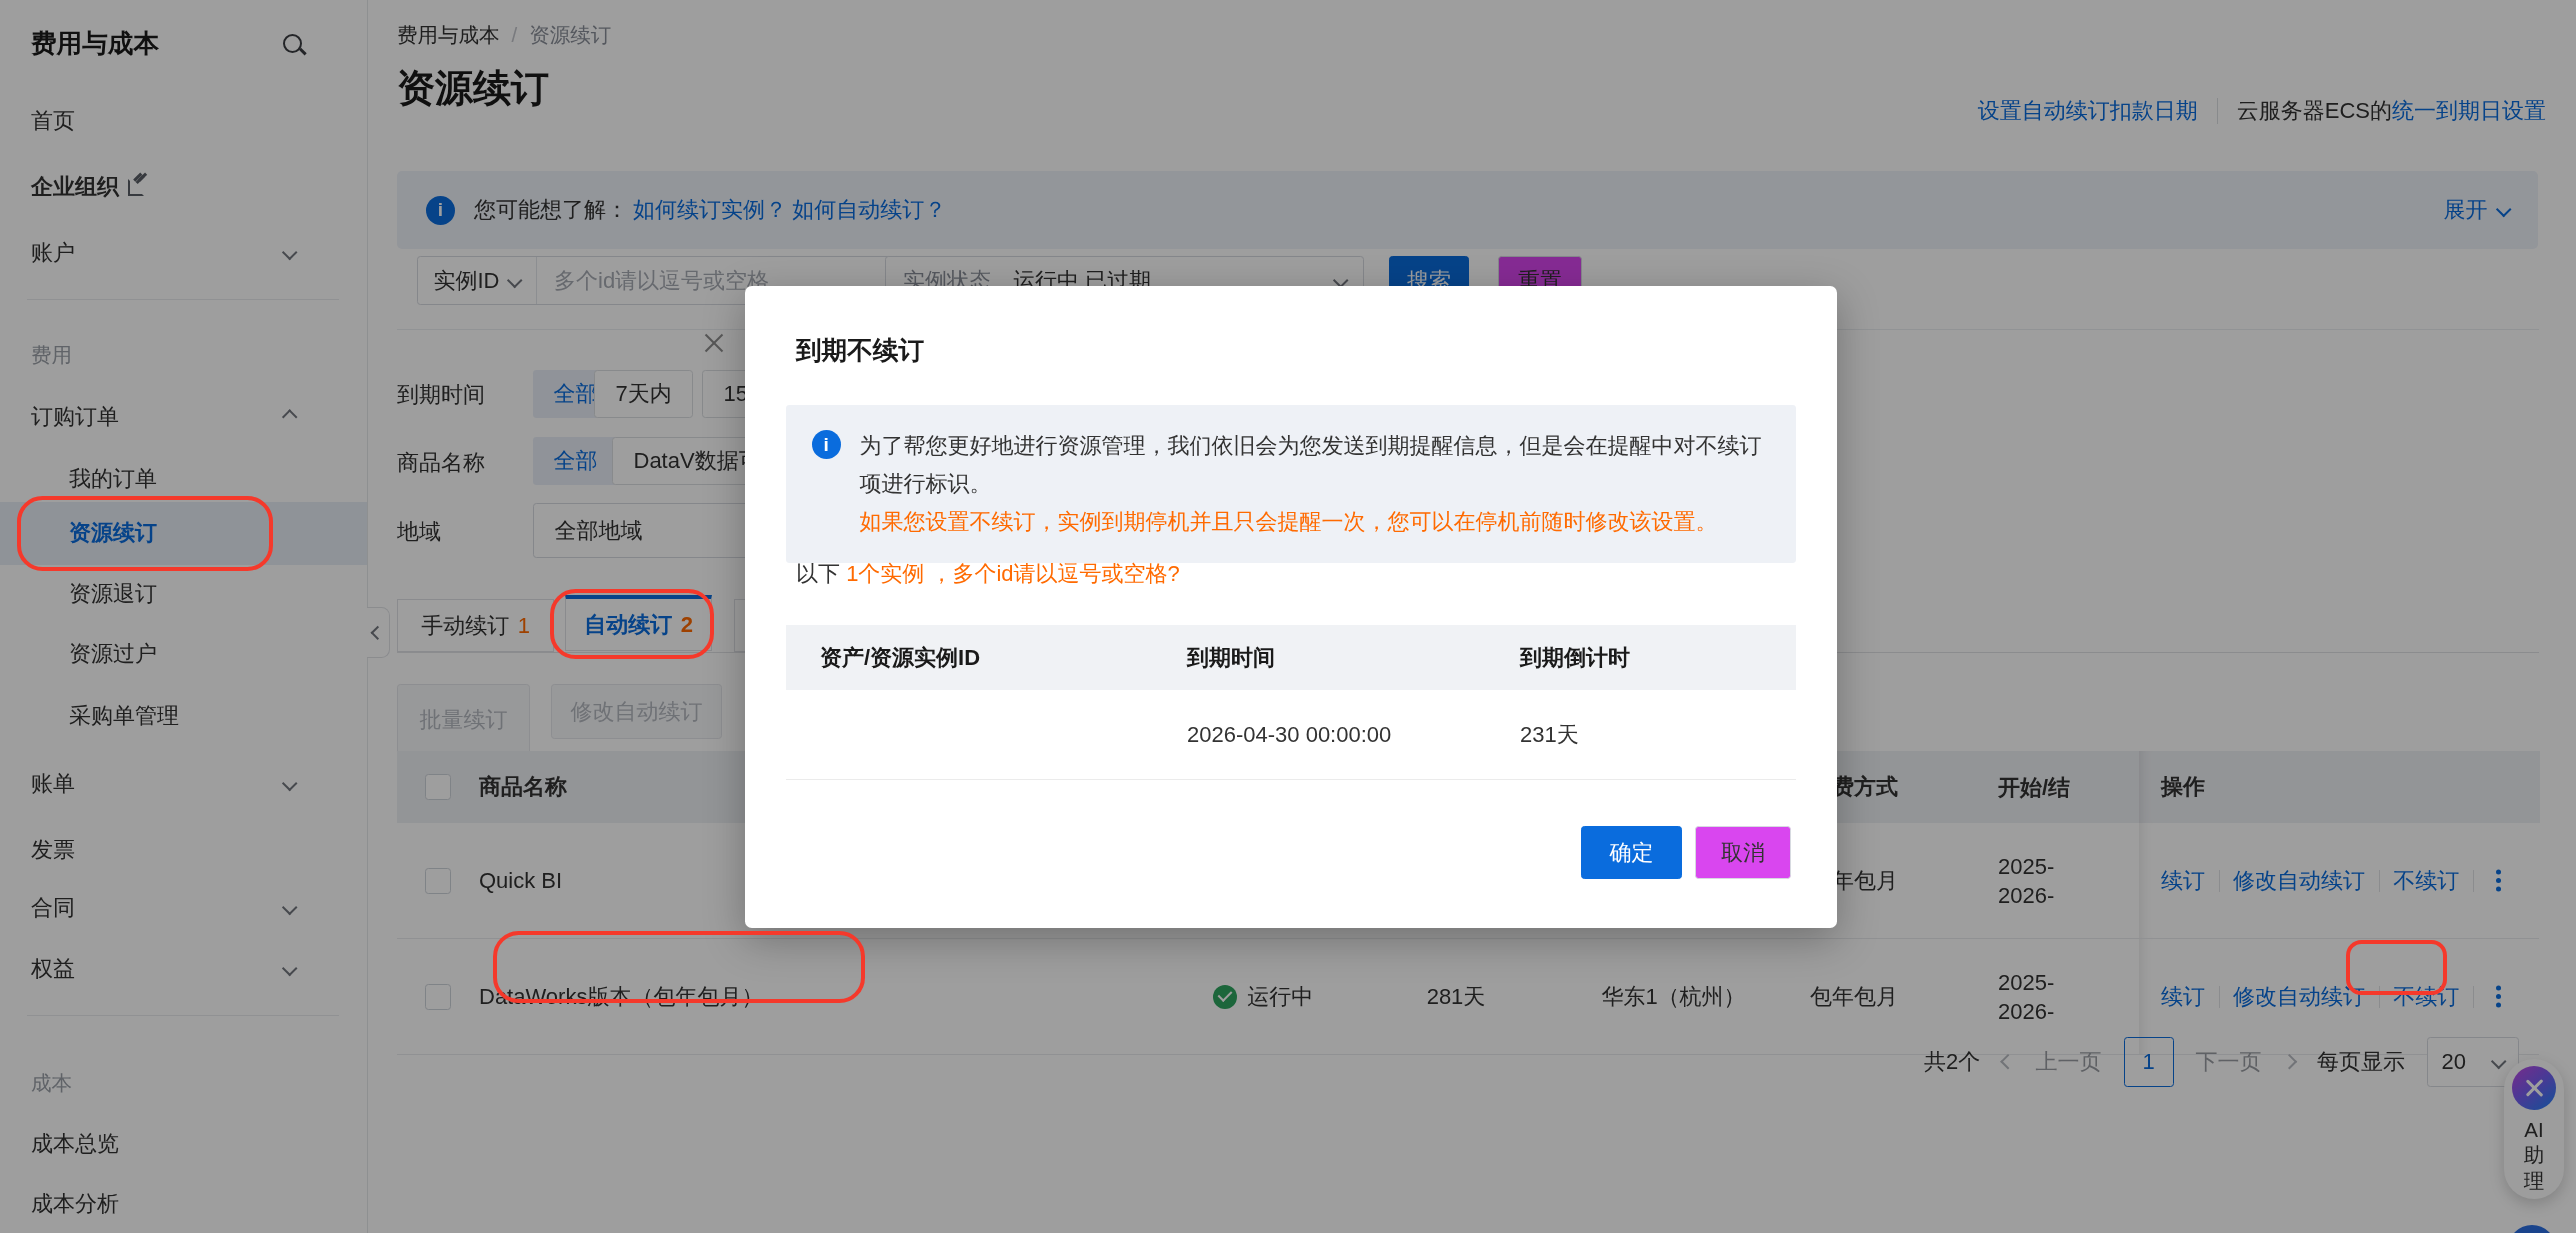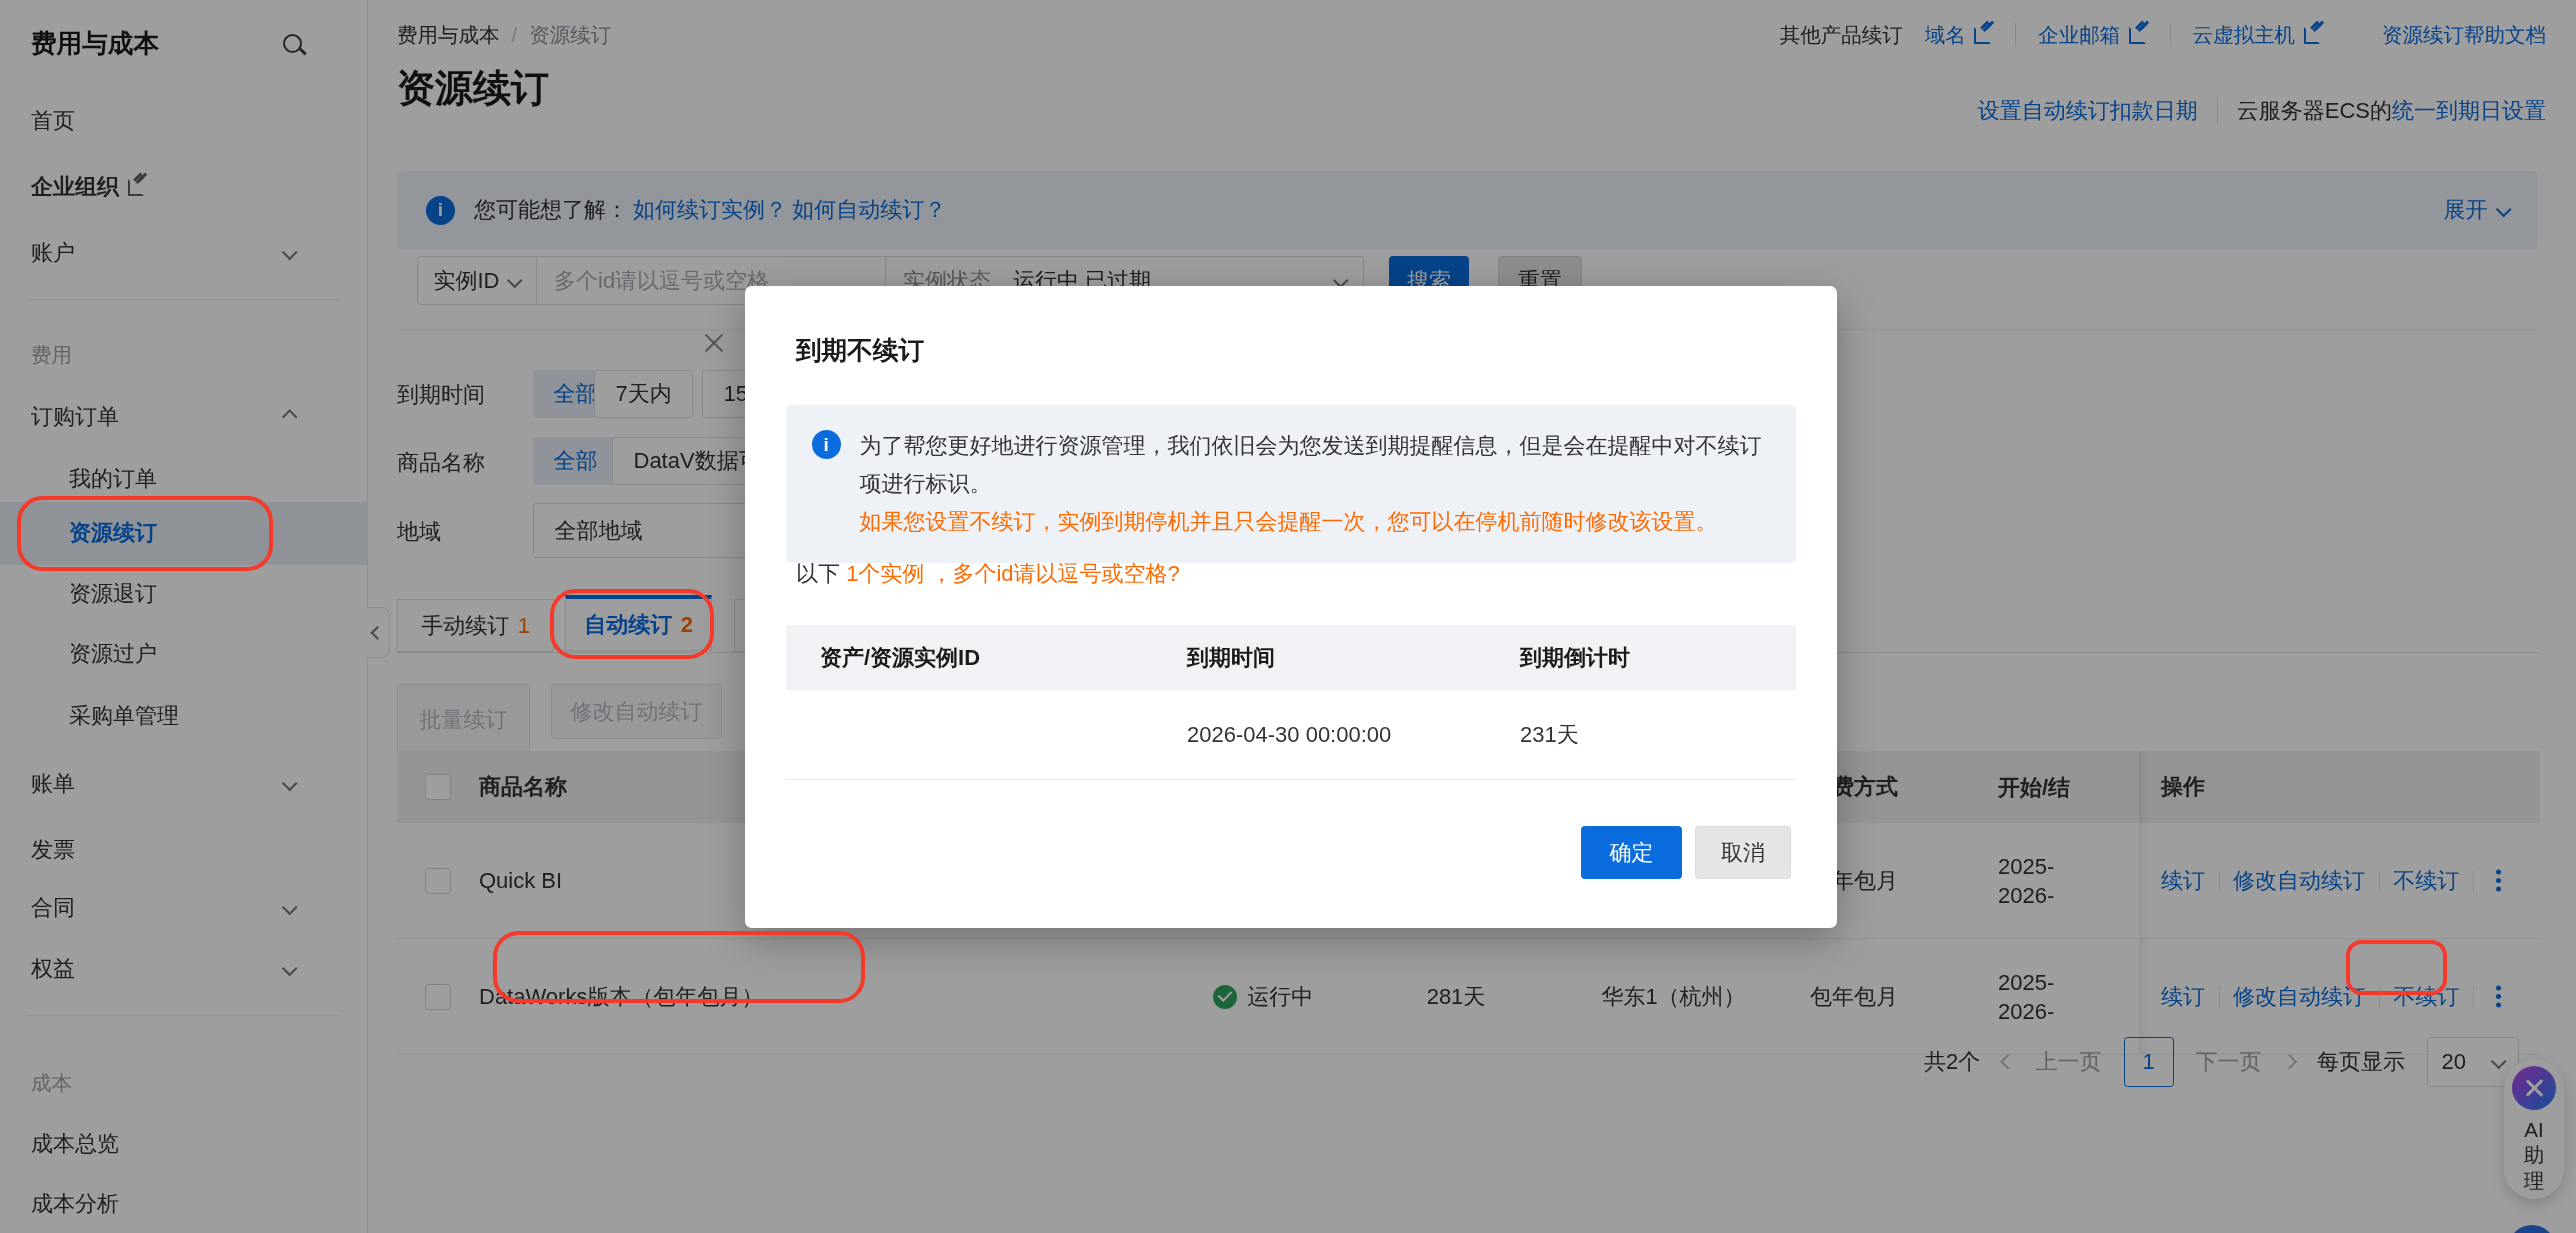--- a/index.html
+++ b/index.html
@@ -64,21 +64,21 @@
 
   
   .f-group{left:397px;top:256px;width:483px;height:49px;border:0.9px solid #d7dae0;border-radius:3.4px;box-sizing:border-box;background:#fff;margin-left:20px;}
   .f-key{width:119px;height:100%;border-right:0.9px solid #e3e6ea;padding:0 15.4px;box-sizing:border-box;justify-content:space-between;}
   .f-input{flex:1;padding:0 17px;color:#a7abb3;font-size:22px;white-space:nowrap;overflow:hidden;}
   .f-status{left:885px;top:256px;width:479px;height:49px;border:0.9px solid #d7dae0;border-radius:3.4px;box-sizing:border-box;background:#fff;padding:0 17px;}
   .f-status .lab{color:#8a8f99;margin-right:22px;}
   .f-status .chev{margin-left:auto;}
   .btn{display:flex;align-items:center;justify-content:center;border-radius:3.4px;font-size:22px;box-sizing:border-box;cursor:pointer;}
   .btn-primary{background:#0A6CDD;color:#fff;border:0.9px solid #0A6CDD;}
-  .btn-plain{background:#e5e5e5;color:#333;border:0.9px solid #d7dae0;}
+  .btn-plain{background:#d946ef;color:#333;border:0.9px solid #d7dae0;}
   .btn-disabled{background:#f6f7f9;color:#b4b8bf;border:0.9px solid #e4e6ea;}
   .f-label{left:397px;font-size:22px;color:#333;}
   .chip{height:48px;padding:0 20.5px;display:flex;align-items:center;border-radius:3.4px;box-sizing:border-box;white-space:nowrap;}
   .chip-sel{background:#e9eef7;color:#0A6CDD;}
   .chip-n{background:#fff;border:0.9px solid #dcdfe3;color:#333;}
   .region-sel{left:533px;top:503px;width:247px;height:55px;border:0.9px solid #d7dae0;border-radius:3.4px;box-sizing:border-box;padding:0 20.5px;background:#fff;}
   .hr{height:0.9px;background:#ebedf0;}
 
   
   .tab{height:53px;display:flex;align-items:center;justify-content:center;gap:8.5px;border:0.9px solid #dfe1e6;background:#fff;box-sizing:border-box;font-size:22px;}
@@ -219,39 +219,20 @@
         <span>成本分析</span>
       </div>
   </div>
 
   <div class="abs breadcrumb flex">
     <span>费用与成本</span>
     <span class="bc-sep">/</span>
     <span class="bc-cur">资源续订</span>
   </div>
 
-  <div class="abs top-links flex">
-    <span>其他产品续订</span>
-    <span class="blue flex">
-        <span>域名</span>
-        <span class="ext-ic"></span>
-      </span>
-    <span class="tl-sep"></span>
-    <span class="blue flex">
-        <span>企业邮箱</span>
-        <span class="ext-ic"></span>
-      </span>
-    <span class="tl-sep"></span>
-    <span class="blue flex">
-        <span>云虚拟主机</span>
-        <span class="ext-ic"></span>
-      </span>
-    <span style="width:15.4px;"></span>
-    <span class="blue">资源续订帮助文档</span>
-  </div>
 
   <div class="abs page-title">资源续订</div>
 
   <div class="abs banner flex">
     <span class="info-ic"></span>
     <span class="txt">您可能想了解：</span>
     <a class="blue" style="text-decoration:none;">如何续订实例？</a>
     <a class="blue" style="text-decoration:none;">如何自动续订？</a>
     <span class="banner-expand flex blue">
       <span>展开</span>

